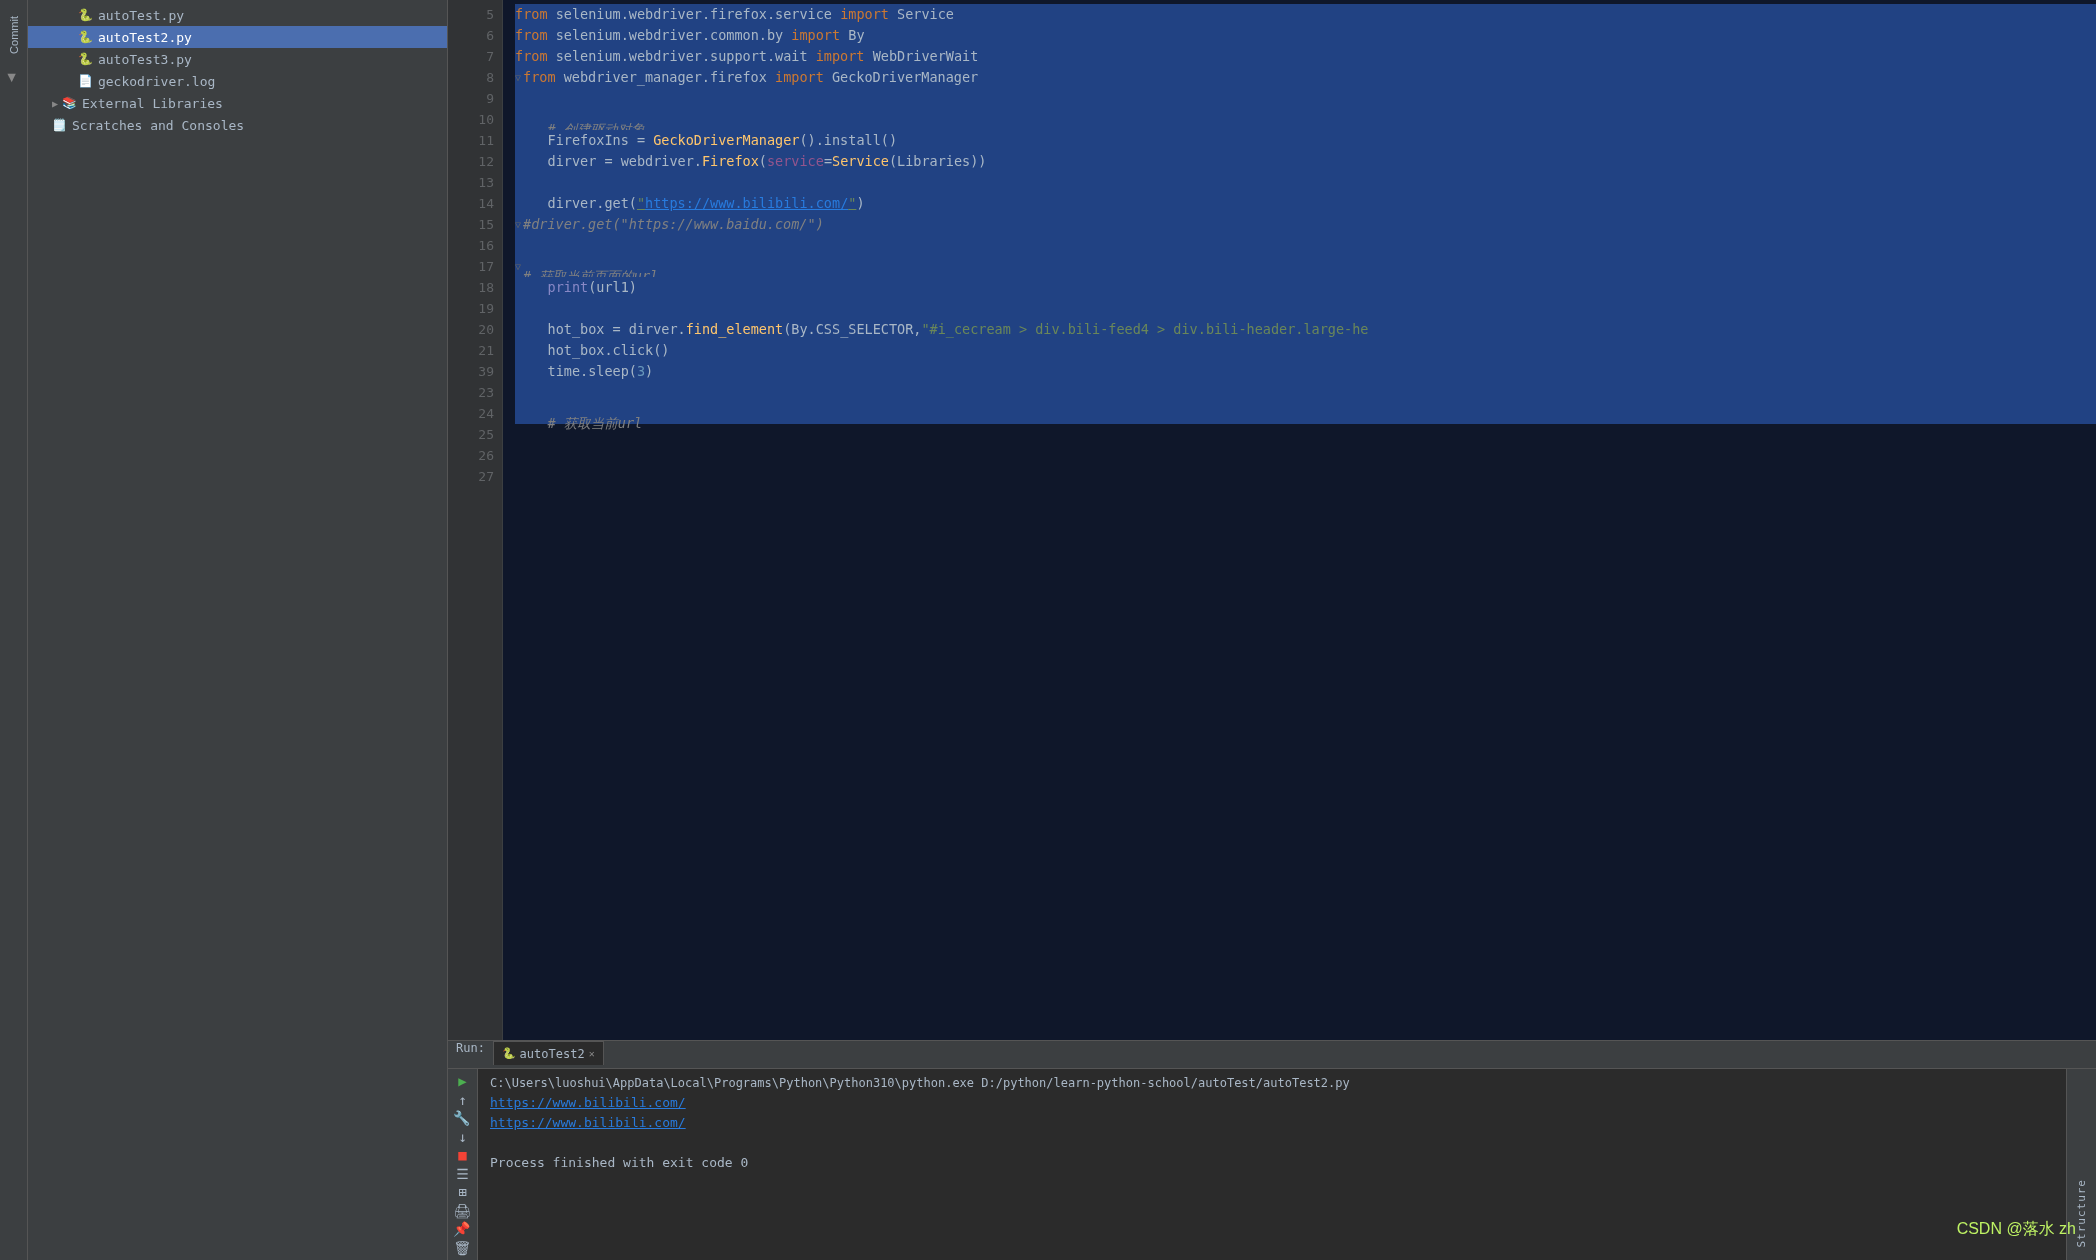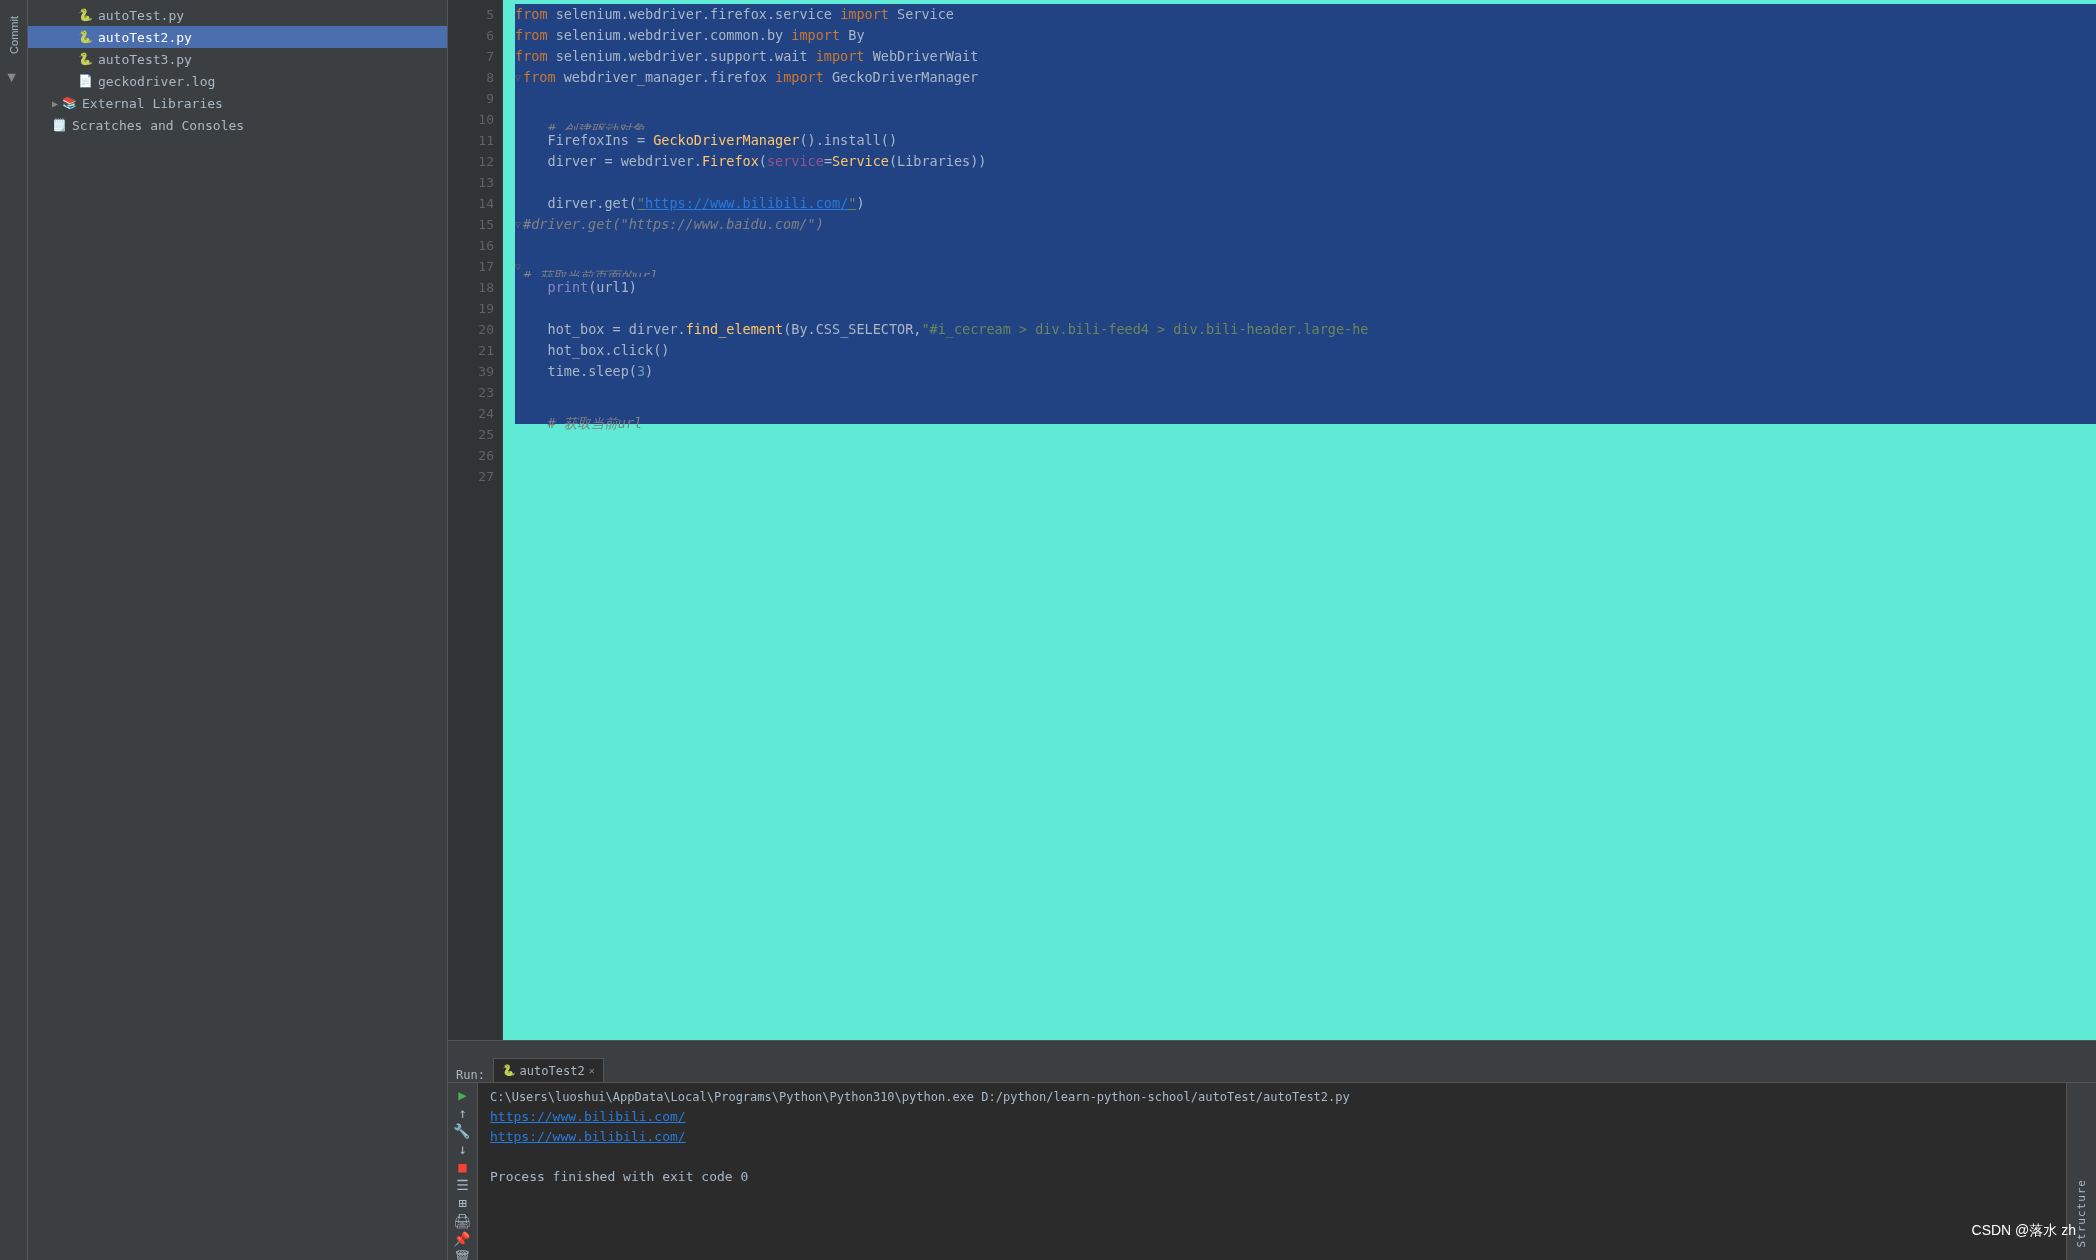--- a/index.html
+++ b/index.html
@@ -85,21 +85,21 @@
       align-items: center;
       justify-content: flex-end;
     }
 
     .code-content {
       flex: 1;
       font-size: 13.5px;
       line-height: 21px;
       padding: 4px 0 4px 12px;
       overflow: hidden;
-      background: #5eead4;
+      background: #0f172a;
       position: relative;
     }
 
     .code-line {
       height: 21px;
       display: flex;
       align-items: center;
       white-space: nowrap;
       position: relative;
     }
@@ -127,22 +127,22 @@
       background: #2b2b2b;
       border-top: 1px solid #555;
       display: flex;
       flex-direction: column;
       flex-shrink: 0;
     }
 
     .run-tab-bar {
       background: #3c3f41;
       display: flex;
-      align-items: flex-end;
-      height: 42px;
+      align-items: flex-start;
+      height: 28px;
       border-bottom: 1px solid #555;
       padding: 0 8px;
       gap: 4px;
     }
 
     .run-label {
       color: #a9b7c6;
       font-size: 12px;
       margin-right: 4px;
     }
@@ -206,22 +206,22 @@
     }
 
     .output-line { height: 20px; display: flex; align-items: center; }
     .output-link { color: #287bde; text-decoration: underline; cursor: pointer; }
 
     
     .watermark {
       position: fixed;
       bottom: 20px;
       right: 20px;
-      color: #ffffff;
-      font-size: 14px;
+      color: #bef264;
+      font-size: 16px;
       font-family: sans-serif;
     }
   </style>
 </head>
 <body>
 
 <div style="display:flex; width:2096px; height:1260px; overflow:hidden;">
 
   <div style="width:28px; background:#3c3f41; border-right:1px solid #555; display:flex; flex-direction:column; align-items:center; justify-content:flex-start; flex-shrink:0; padding-top:8px; gap:8px; position:relative;">
     <span style="writing-mode:vertical-rl; transform:rotate(180deg); font-size:11px; color:#a9b7c6; padding:8px 4px; cursor:pointer; white-space:nowrap; font-family:sans-serif;">Commit</span>

